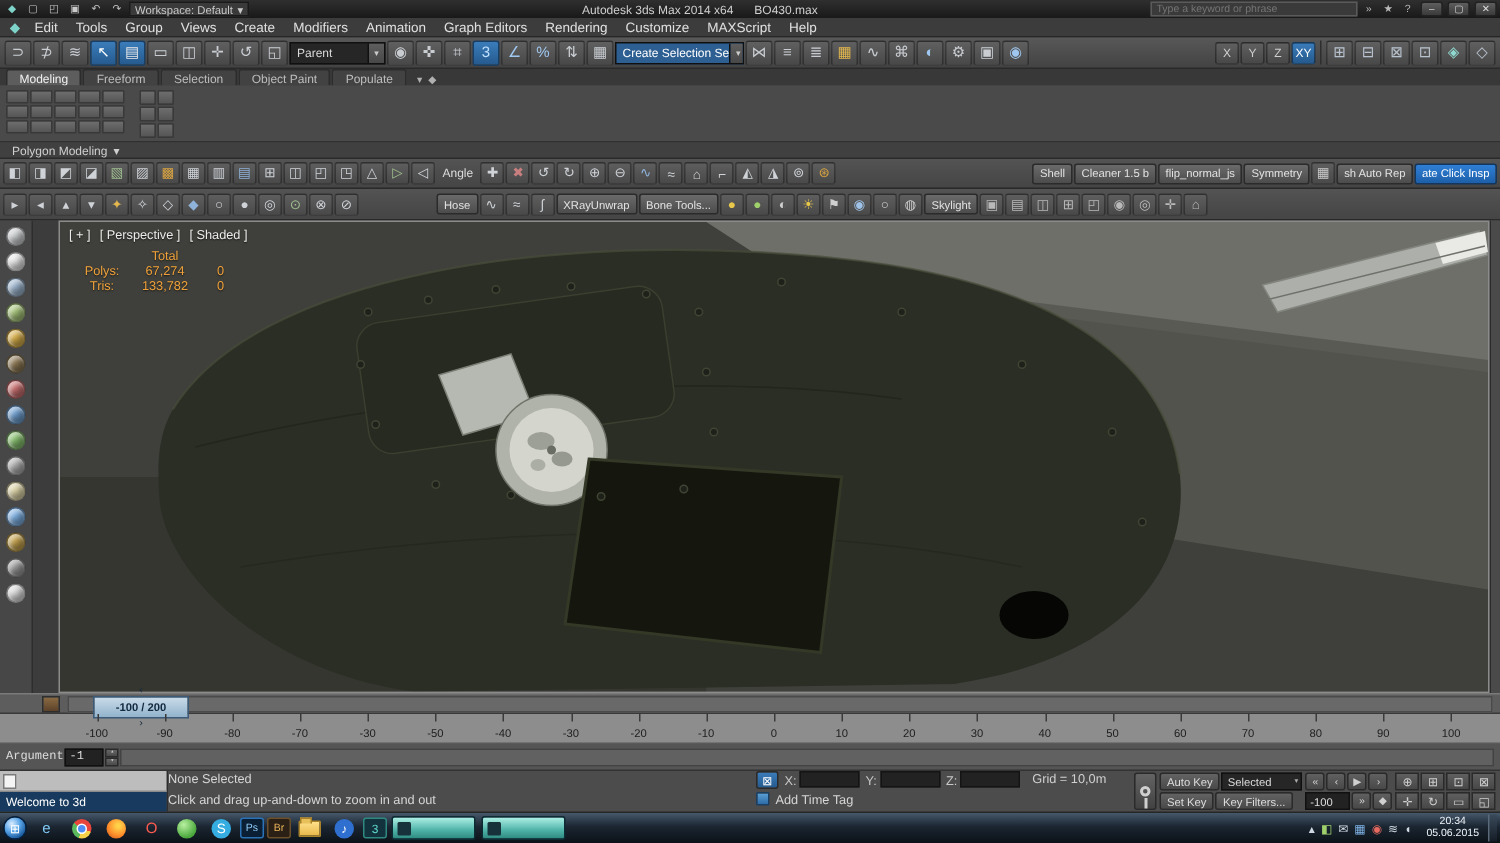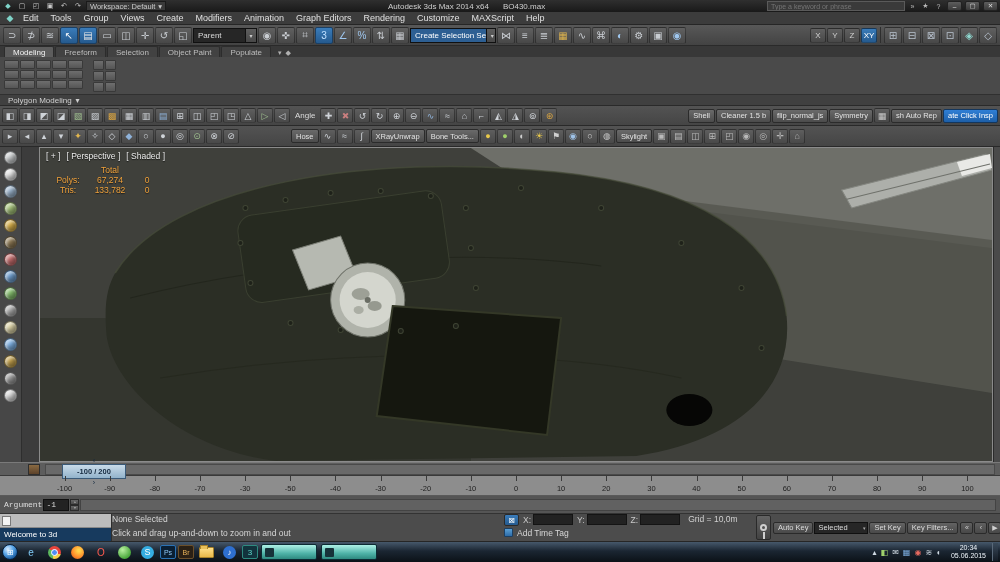--- a/index.html
+++ b/index.html
@@ -101,21 +101,21 @@
   .sq-btn.active{background:linear-gradient(#3a7cba,#255a8e);color:#fff;}
   .coord-wrap{display:flex;align-items:center;gap:2px;}
   .coord-label{color:#c9c9c9;}
   .coord-box{width:40px;height:11px;background:#222;border:1px solid #141414;}
   .grid-text{margin-left:4px;color:#d0d0d0;}
   .tag-icon{width:9px;height:9px;background:linear-gradient(#5a9fd4,#2d6ca8);border:1px solid #1b3f63;border-radius:1px;flex:0 0 9px;}
   .sc-right{width:244px;flex:0 0 244px;display:flex;align-items:stretch;gap:2px;padding:1px 2px 1px 0;}
   .key-btn{width:15px;flex:0 0 15px;background:linear-gradient(#636363,#424242);border:1px solid #2a2a2a;border-radius:2px;display:flex;align-items:center;justify-content:center;}
   .key-shape{width:7px;height:7px;border:2px solid #cfcfcf;border-radius:50%;position:relative;}
   .key-shape::after{content:"";position:absolute;left:1px;top:6px;width:2px;height:7px;background:#cfcfcf;}
-  .sr-col{display:flex;flex-direction:row;gap:1px;justify-content:center;}
+  .sr-col{display:flex;flex-direction:column;gap:1px;justify-content:center;}
   .sr-row{display:flex;gap:1px;align-items:center;}
   .sbtn{height:12px;padding:0 4px;background:linear-gradient(#636363,#494949);border:1px solid #2a2a2a;border-radius:2px;color:#ddd;font-size:7.5px;display:flex;align-items:center;white-space:nowrap;}
   .sdd{width:54px;height:12px;background:#262626;border:1px solid #101010;color:#ddd;font-size:7.5px;display:flex;align-items:center;padding-left:3px;gap:2px;}
   .sdd .dda{margin-left:auto;padding-right:2px;font-size:5px;color:#aaa;}
   .psq{width:13px;height:12px;border:1px solid #2a2a2a;border-radius:2px;background:linear-gradient(#606060,#484848);color:#d0d0d0;font-size:7px;display:flex;align-items:center;justify-content:center;flex:0 0 13px;}
   .frame-field{width:30px;height:12px;background:#222;border:1px solid #101010;color:#ddd;font-size:7.5px;display:flex;align-items:center;padding:0 2px;}
   .nav-grid{display:grid;grid-template-columns:repeat(4,16px);grid-auto-rows:12px;gap:1px;align-self:center;}
   .nav-cell{background:linear-gradient(#5f5f5f,#474747);border:1px solid #2a2a2a;color:#cfcfcf;font-size:8px;display:flex;align-items:center;justify-content:center;}
 
   

